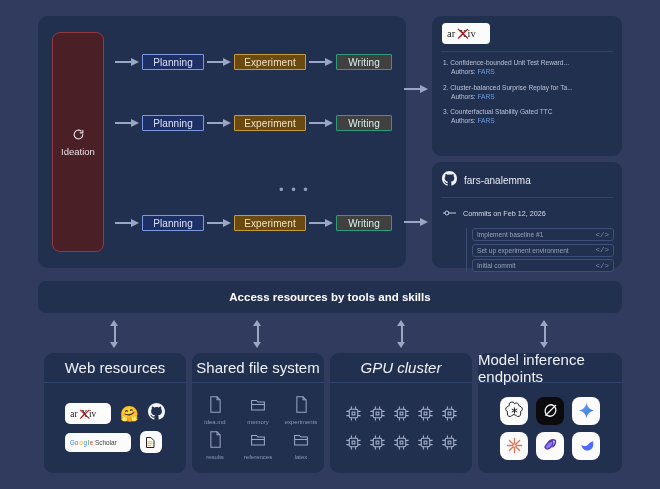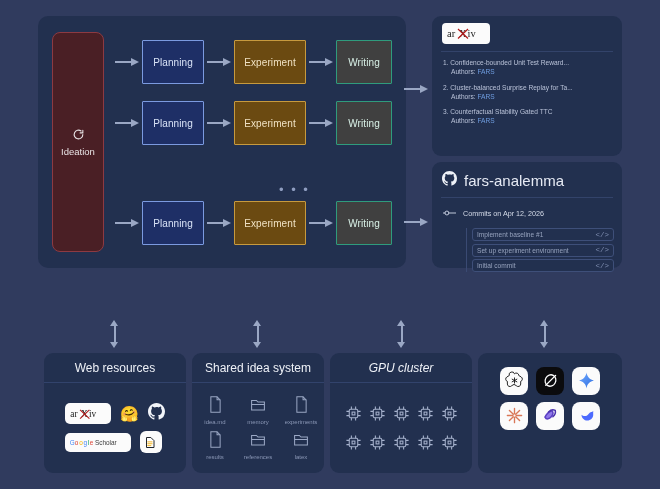--- a/index.html
+++ b/index.html
@@ -30,21 +30,21 @@
   }
   .ideation-label { color: #e8e3e5; font-size: 9.5px; }
   .refresh-icon svg { display:block; }
 
   .lane { position: absolute; left: 74px; height: 30px; display: flex; align-items: center; }
   .lane-1 { top: 31px; }
   .lane-2 { top: 92px; }
   .lane-3 { top: 192px; }
 
   .node {
-    height: 44px; border-radius: 1px;
+    height: 16px; border-radius: 1px;
     display: flex; align-items: center; justify-content: center;
     font-size: 10px; letter-spacing: .1px;
   }
   .node-planning { width: 62px; background: #1e2f66; border: 1.1px solid #7b9ae0; color: #d9e3f7; }
   .node-experiment { width: 72px; background: #6b4a11; border: 1.1px solid #c79a3e; color: #f0e2c4; }
   .node-writing { width: 56px; background: #404040; border: 1.1px solid #2f9c7d; color: #d8f0e6; }
 
   .arrow-h { width: 30px; height: 10px; position: relative; }
   .arrow-h::before {
     content:""; position:absolute; left:3px; top:4.2px;
@@ -97,21 +97,21 @@
   .paper-authors .aname { color: #6f9de0; }
 
   
   .gh-card {
     position: absolute; left: 432px; top: 162px;
     width: 190px; height: 106px;
     background: #22304f; border-radius: 9px;
     padding: 7px 8px 0 8px;
   }
   .gh-head { display: flex; align-items: center; gap: 7px; padding: 2px 0 0 2px; }
-  .gh-repo { color: #e6eaf4; font-size: 15px; }
+  .gh-repo { color: #e6eaf4; font-size: 10px; }
   .gh-commits-row { display: flex; align-items: center; gap: 7px; padding: 6px 0 0 3px; }
   .gh-commits-label { color: #d4dae8; font-size: 7.2px; }
   .commit-box { margin: 6px 0 0 26px; border-left: 1.4px solid #3a4a73; padding-left: 5px; }
   .commit-row {
     height: 13px; border: 1px solid #3e4f79; border-radius: 3px;
     margin-bottom: 2.5px; display: flex; align-items: center;
     justify-content: space-between; padding: 0 4px;
     background: #22304f;
   }
   .commit-msg { color: #96a2bd; font-size: 6.6px; }
@@ -140,21 +140,21 @@
   .vdouble .up { top: 0; border-bottom: 6px solid #9aa7c4; }
   .vdouble .dn { bottom: 0; border-top: 6px solid #9aa7c4; }
 
   
   .res-panel {
     position: absolute; top: 353px; height: 120px;
     background: #22304f; border-radius: 9px;
   }
   .res-title {
     height: 30px; display: flex; align-items: center; justify-content: center;
-    color: #eef1f7; font-size: 12px;
+    color: #eef1f7; font-size: 15px;
     border-bottom: 1px solid #32436c;
   }
   .res-body { height: 90px; display: flex; align-items: center; justify-content: center; }
 
   .p-web { left: 44px; width: 142px; }
   .p-fs { left: 192px; width: 132px; }
   .p-gpu { left: 330px; width: 142px; font-style: italic; }
   .p-model { left: 478px; width: 144px; }
 
   .web-grid { display: flex; flex-direction: column; gap: 7px; }
@@ -287,38 +287,39 @@
       <span class="gh-repo">fars-analemma</span>
     </div>
     <div class="card-divider"></div>
     <div class="gh-commits-row">
       <span>
         <svg width="13" height="10" viewBox="0 0 20 12" fill="none" stroke="#cfd7e8" stroke-width="1.4">
           <circle cx="6" cy="6" r="3"></circle>
           <path d="M0 6h3M9 6h11" stroke-linecap="round"></path>
         </svg>
       </span>
-      <span class="gh-commits-label">Commits on Apr 12, 2026</span>
+      <span class="gh-commits-label">Commits on Feb 12, 2026</span>
     </div>
     <div class="commit-box">
       <div class="commit-row">
         <span class="commit-msg">Implement baseline #1</span>
         <span class="code-icon">&lt;/&gt;</span>
       </div>
       <div class="commit-row">
         <span class="commit-msg">Set up experiment environment</span>
         <span class="code-icon">&lt;/&gt;</span>
       </div>
       <div class="commit-row">
         <span class="commit-msg">Initial commit</span>
         <span class="code-icon">&lt;/&gt;</span>
       </div>
     </div>
   </div>
 
+  <div class="access-banner">Access resources by tools and skills</div>
 
   <div class="vdouble" style="left:109px; top:320px;">
       <span class="up"></span>
       <span class="dn"></span>
     </div>
   <div class="vdouble" style="left:252px; top:320px;">
       <span class="up"></span>
       <span class="dn"></span>
     </div>
   <div class="vdouble" style="left:396px; top:320px;">
@@ -367,21 +368,21 @@
               <path d="M4 4h7l5 5v11H4z" stroke="#21252b" stroke-width="1.6" fill="#ffffff"></path>
               <path d="M6 11h7M6 14h7M6 17h5" stroke="#f0b323" stroke-width="1.6" stroke-linecap="round"></path>
             </svg>
           </div>
         </div>
       </div>
     </div>
   </div>
 
   <div class="res-panel p-fs">
-    <div class="res-title">Shared idea system</div>
+    <div class="res-title">Shared file system</div>
     <div class="res-body">
       <div class="fs-grid">
         <div class="fs-item">
           <span>
             <svg width="15" height="17" viewBox="0 0 18 22" fill="none" stroke="#9aa7c4" stroke-width="1.3">
                 <path d="M3 1h8l4 4v16H3z"></path>
                 <path d="M11 1v4h4"></path>
               </svg>
           </span>
           <span class="fs-label">idea.md</span>
@@ -507,20 +508,21 @@
               <rect x="6" y="6" width="12" height="12" rx="2"></rect>
               <rect x="10" y="10" width="4" height="4"></rect>
               <path d="M9 2v4M15 2v4M9 18v4M15 18v4M2 9h4M2 15h4M18 9h4M18 15h4"></path>
             </svg>
           </span>
       </div>
     </div>
   </div>
 
   <div class="res-panel p-model">
+    <div class="res-title">Model inference endpoints</div>
     <div class="res-body">
       <div class="model-grid">
 
         <div class="model-chip">
           <svg width="19" height="19" viewBox="0 0 24 24" fill="none" stroke="#1b1b1b" stroke-width="1.2">
             <path d="M12 3.6a3.1 3.1 0 0 1 5.4 2.1l3 1.8a3.1 3.1 0 0 1-.6 5.6v3.4a3.1 3.1 0 0 1-5.4 2.1l-3-1.7-3 1.7a3.1 3.1 0 0 1-5.4-2.1v-3.4a3.1 3.1 0 0 1-.6-5.6l3-1.8A3.1 3.1 0 0 1 12 3.6z"></path>
             <path d="M12 8.2v7.6M8.6 10.1l6.8 3.8M15.4 10.1l-6.8 3.8"></path>
           </svg>
         </div>
 

